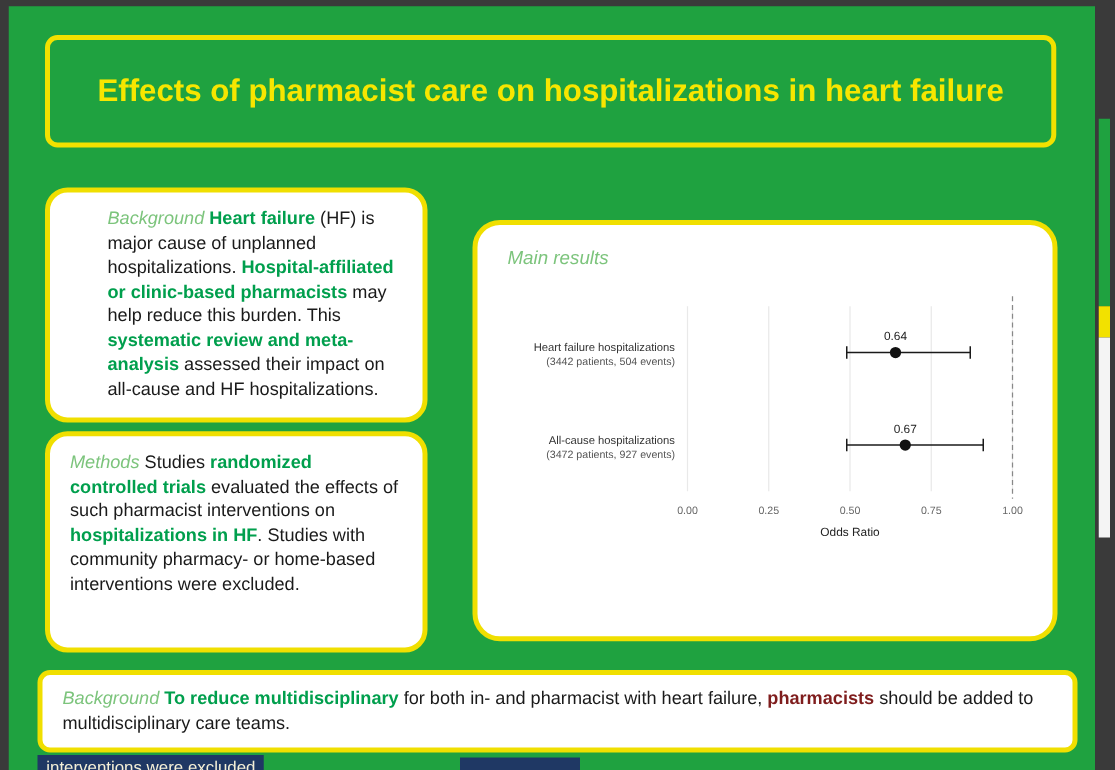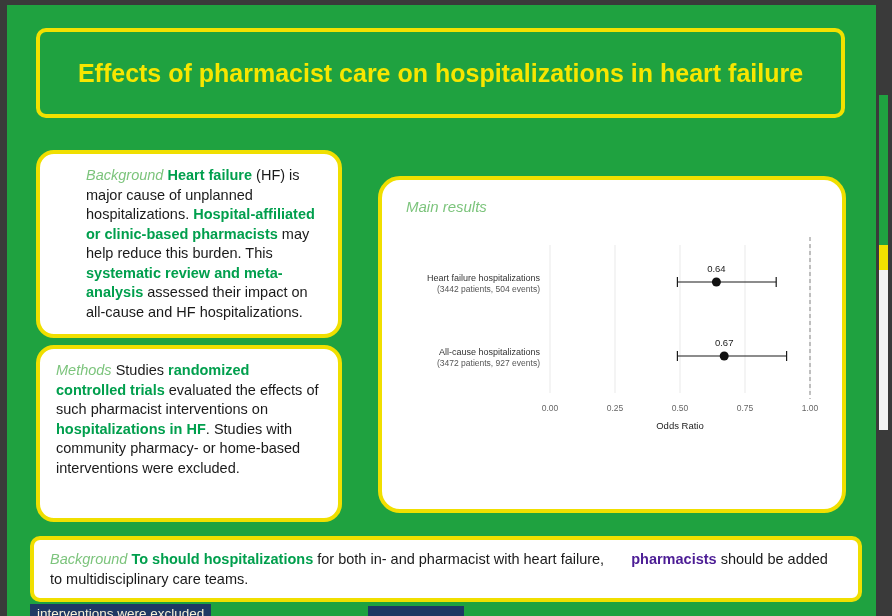--- a/index.html
+++ b/index.html
@@ -27,21 +27,21 @@
   }
 
   
   .card {
     position:absolute; background:#ffffff; border:4px solid #f0df00;
     border-radius:18px; padding:12px 16px;
   }
   .card-text { font-size:14.5px; line-height:1.35; color:#1a1a1a; }
   .seg-label { color:#7cc47c; font-style:italic; }
   .seg-green { color:#009f4d; font-weight:bold; }
-  .seg-navy  { color:#4c1d95; font-weight:bold;margin-left:23px; }
+  .seg-navy  { color:#7f1d1d; font-weight:bold; }
 
   .background-box { left:29px; top:145px; width:306px; height:188px;padding-left:46px; }
   .methods-box    { left:29px; top:340px; width:306px; height:177px; }
 
   
   .results-box { left:371px; top:171px; width:468px; height:337px; border-radius:22px; padding:16px 0 10px 18px; }
   .results-label { color:#7cc47c; font-style:italic; font-size:15px; margin:2px 0 14px 6px; }
   .chart-title { font-size:11.5px; color:#111; text-align:center; padding-left:120px; margin-bottom:6px; }
   .forest-wrap { width:444px; }
   svg text { font-family:"Liberation Sans", sans-serif; }
@@ -110,21 +110,21 @@
             <text x="215" y="182" text-anchor="middle" font-size="8.5" fill="#666">0.25</text>
             <text x="280" y="182" text-anchor="middle" font-size="8.5" fill="#666">0.50</text>
             <text x="345" y="182" text-anchor="middle" font-size="8.5" fill="#666">0.75</text>
             <text x="410" y="182" text-anchor="middle" font-size="8.5" fill="#666">1.00</text>
             <text x="280" y="200" text-anchor="middle" font-size="9.5" fill="#222">Odds Ratio</text>
           </svg>
       </div>
     </div>
 
     <div class="card conclusion-box">
-      <p class="card-text"><span class="seg-label">Background </span><span class="seg-green">To should hospitalizations</span><span> for both in- and pharmacist with heart failure, </span><span class="seg-navy">pharmacists</span><span> should be added to multidisciplinary care teams.</span></p>
+      <p class="card-text"><span class="seg-label">Background </span><span class="seg-green">To reduce multidisciplinary</span><span> for both in- and pharmacist with heart failure, </span><span class="seg-navy">pharmacists</span><span> should be added to multidisciplinary care teams.</span></p>
     </div>
 
     <div class="fragment fragment-1">interventions were excluded</div>
     <div class="fragment fragment-2"></div>
   </div>
 
   <div class="right-strip">
     <div class="rs-seg rs-green"></div>
     <div class="rs-seg rs-yellow"></div>
     <div class="rs-seg rs-white"></div>

